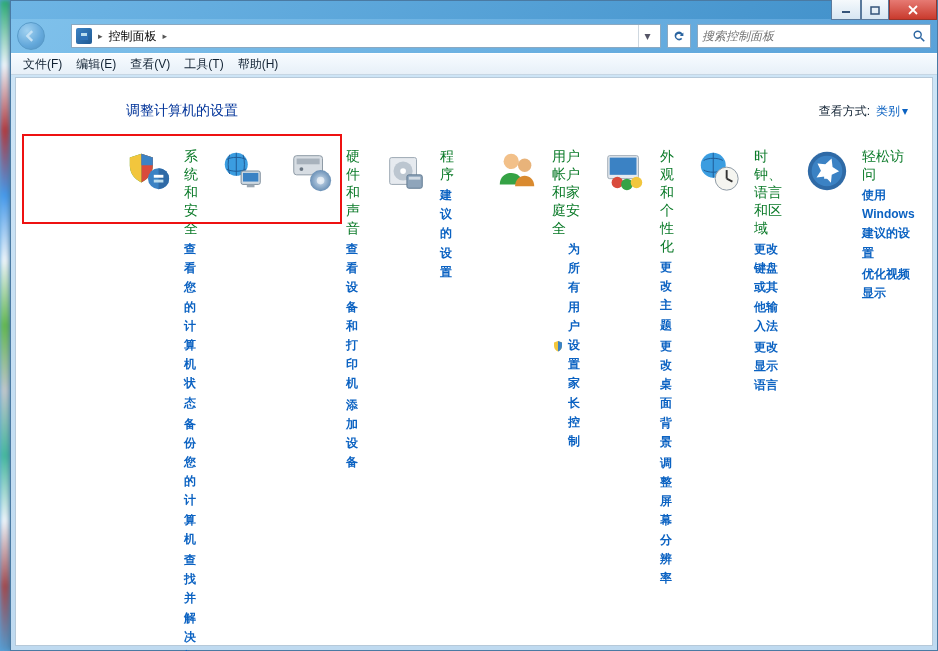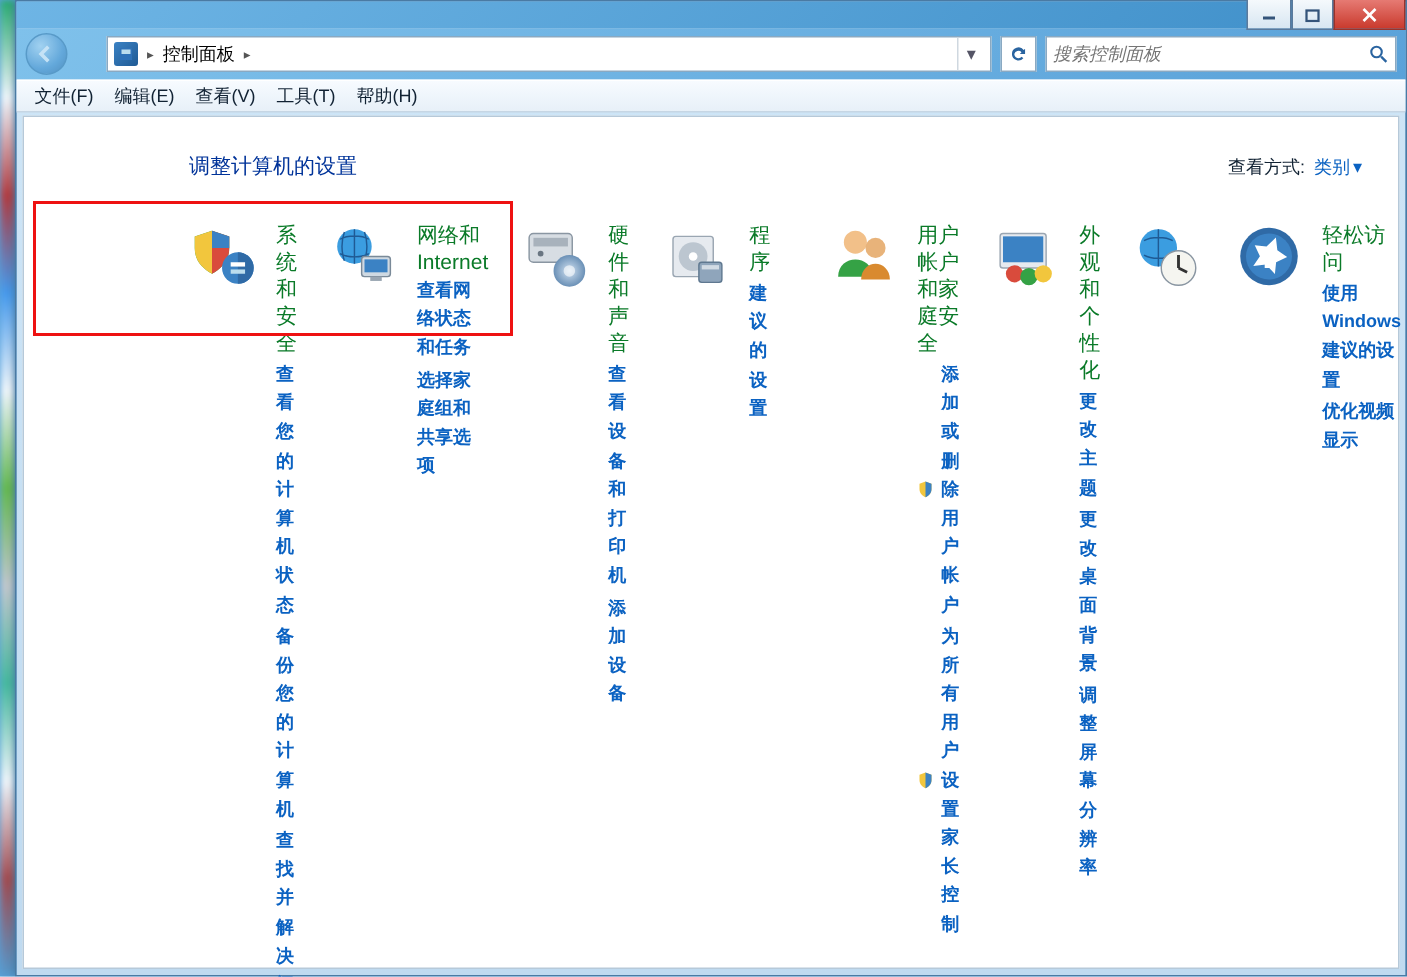--- a/index.html
+++ b/index.html
@@ -165,29 +165,20 @@
           <div class="cat">
             <div class="cat-icon">
               <svg width="46" height="46" viewBox="0 0 48 48">
                 <circle cx="17" cy="17" r="12" fill="#3b9de0"></circle>
                 <path d="M7 12c5-3 15-3 20 0M7 22c5 3 15 3 20 0M17 5v24M10 7c-2 6-2 14 0 20M24 7c2 6 2 14 0 20" stroke="#1f5a94" stroke-width="1" fill="none"></path>
                 <rect x="22" y="24" width="20" height="14" rx="2" fill="#cfd9e2" stroke="#7a8a99"></rect>
                 <rect x="24" y="26" width="16" height="9" fill="#3b82c4"></rect>
                 <rect x="28" y="38" width="8" height="3" fill="#9aa6b2"></rect>
               </svg>
             </div>
-            <div class="cat-body">
-              <a class="cat-title">网络和 Internet</a>
-              <a class="cat-link">
-                <span>查看网络状态和任务</span>
-              </a>
-              <a class="cat-link">
-                <span>选择家庭组和共享选项</span>
-              </a>
-            </div>
           </div>
           <div class="cat">
             <div class="cat-icon">
               <svg width="46" height="46" viewBox="0 0 48 48">
                 <rect x="6" y="8" width="30" height="20" rx="3" fill="#d7dde3" stroke="#8a96a2"></rect>
                 <rect x="9" y="11" width="24" height="6" fill="#a8b2bc"></rect>
                 <circle cx="14" cy="22" r="2" fill="#6a7682"></circle>
                 <circle cx="34" cy="34" r="11" fill="url(#g1)"></circle>
                 <defs>
                   <radialGradient id="g1">
@@ -238,29 +229,20 @@
             </div>
             <div class="cat-body">
               <a class="cat-title">用户帐户和家庭安全</a>
               <a class="cat-link">
                 <span>
                   <svg class="shield" viewBox="0 0 12 12">
                     <path d="M6 1l4 1.5V6c0 3-2 4.5-4 5.5C4 10.5 2 9 2 6V2.5z" fill="#f2c63d"></path>
                     <path d="M6 1l4 1.5V6c0 3-2 4.5-4 5.5V1z" fill="#3b82c4"></path>
                   </svg>
                 </span>
-                <span>添加或删除用户帐户</span>
-              </a>
-              <a class="cat-link">
-                <span>
-                  <svg class="shield" viewBox="0 0 12 12">
-                    <path d="M6 1l4 1.5V6c0 3-2 4.5-4 5.5C4 10.5 2 9 2 6V2.5z" fill="#f2c63d"></path>
-                    <path d="M6 1l4 1.5V6c0 3-2 4.5-4 5.5V1z" fill="#3b82c4"></path>
-                  </svg>
-                </span>
                 <span>为所有用户设置家长控制</span>
               </a>
             </div>
           </div>
           <div class="cat">
             <div class="cat-icon">
               <svg width="46" height="46" viewBox="0 0 48 48">
                 <rect x="6" y="8" width="32" height="24" rx="2" fill="#e6eaef" stroke="#9aa6b2"></rect>
                 <rect x="8" y="10" width="28" height="18" fill="#3b82c4"></rect>
                 <circle cx="16" cy="36" r="6" fill="#d94b3c"></circle>
@@ -284,20 +266,29 @@
           <div class="cat">
             <div class="cat-icon">
               <svg width="46" height="46" viewBox="0 0 48 48">
                 <circle cx="18" cy="18" r="13" fill="#3b9de0"></circle>
                 <path d="M8 13c5-3 15-3 20 0M8 23c5 3 15 3 20 0M18 5v26" stroke="#1f5a94" stroke-width="1" fill="none"></path>
                 <circle cx="32" cy="32" r="12" fill="#f5f5f0" stroke="#8a96a2"></circle>
                 <line x1="32" y1="32" x2="32" y2="23" stroke="#333" stroke-width="2"></line>
                 <line x1="32" y1="32" x2="38" y2="35" stroke="#333" stroke-width="2"></line>
               </svg>
             </div>
+            <div class="cat-body">
+              <a class="cat-title">时钟、语言和区域</a>
+              <a class="cat-link">
+                <span>更改键盘或其他输入法</span>
+              </a>
+              <a class="cat-link">
+                <span>更改显示语言</span>
+              </a>
+            </div>
           </div>
           <div class="cat">
             <div class="cat-icon">
               <svg width="46" height="46" viewBox="0 0 48 48">
                 <circle cx="24" cy="24" r="20" fill="#2f6aa6"></circle>
                 <circle cx="24" cy="24" r="16" fill="#3b82c4"></circle>
                 <path d="M24 10l4 8 8 2-6 6 2 8-8-4-8 4 2-8-6-6 8-2z" fill="#fff" transform="rotate(20 24 24)"></path>
                 <path d="M18 22l6-6 6 6-3 0 0 10-6 0 0-10z" fill="#fff"></path>
               </svg>
             </div>

